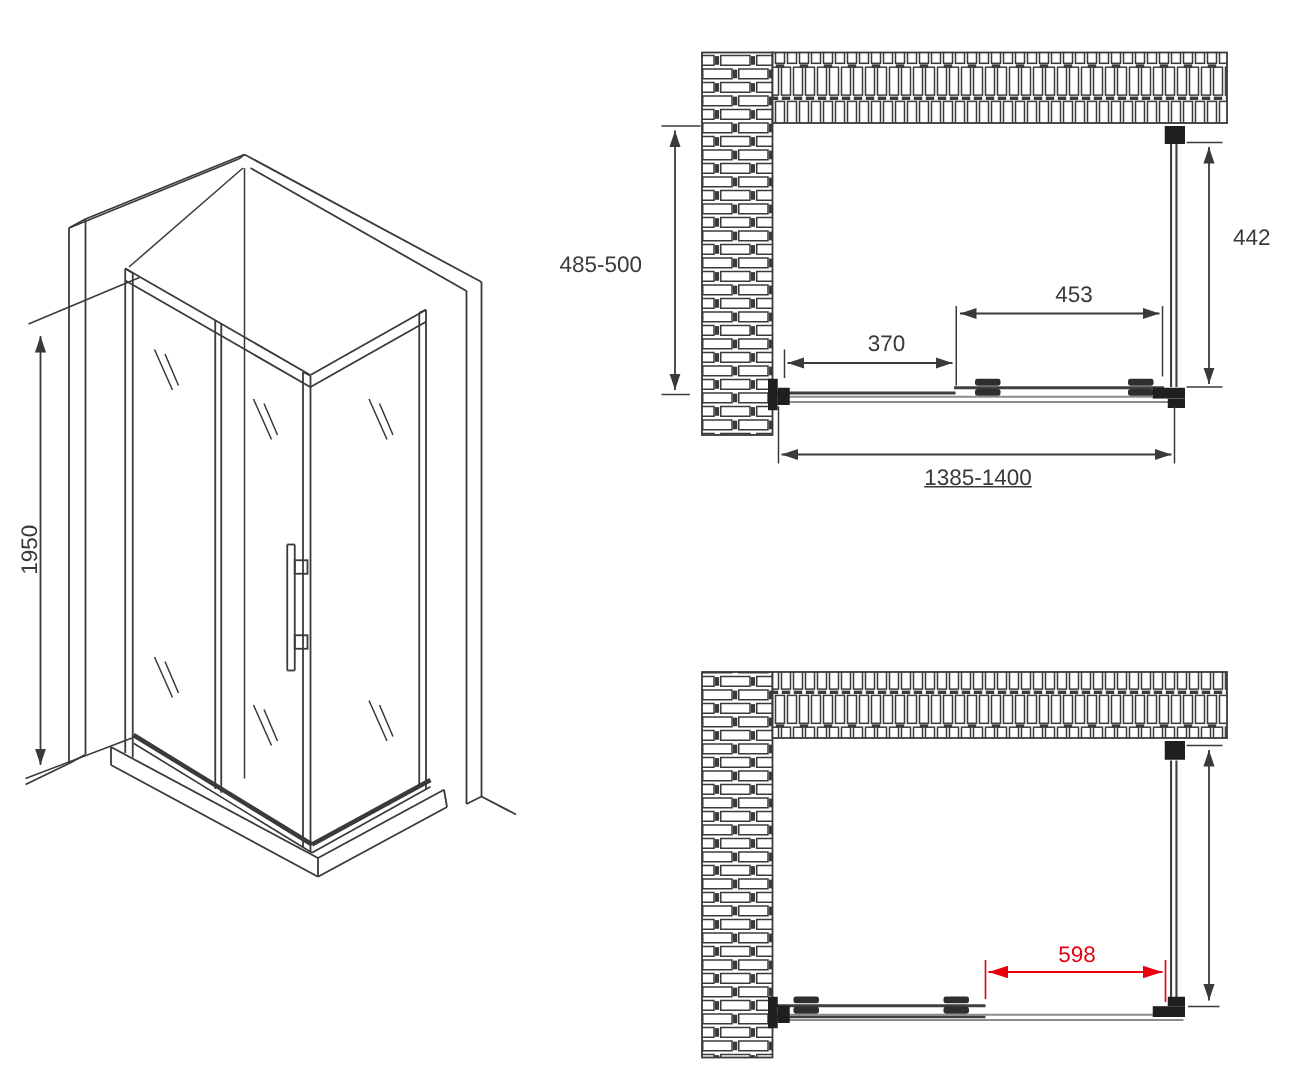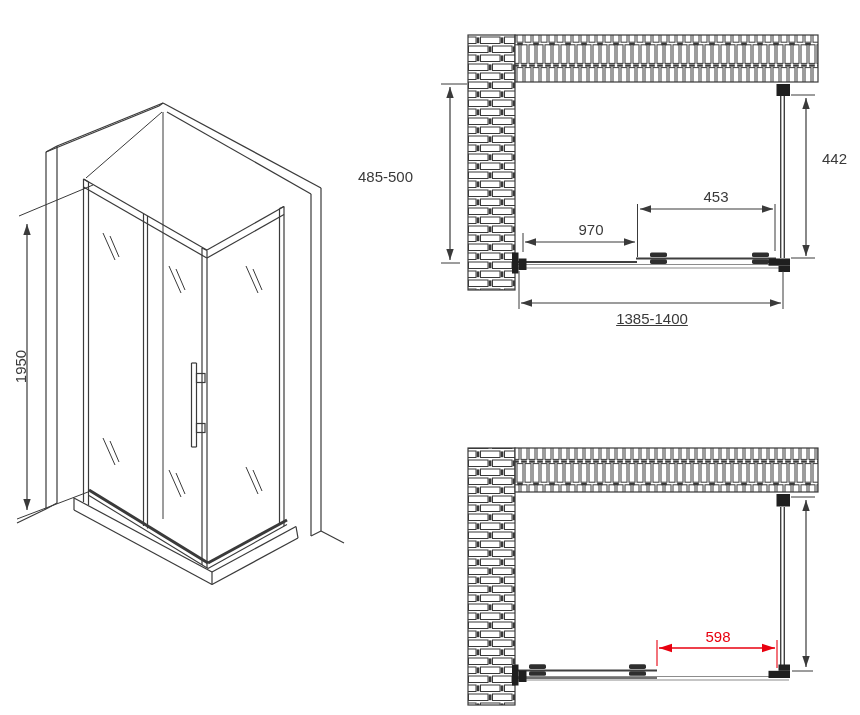--- a/index.html
+++ b/index.html
@@ -1,21 +1,21 @@
 <!DOCTYPE html>
 <html><head>
 <meta charset="utf-8">
 <style>
   html,body{margin:0;padding:0;background:#fff;}
   .canvas{position:relative;width:860px;height:715px;background:#fff;overflow:hidden;
           font-family:"Liberation Sans", sans-serif;}
   .canvas svg{position:absolute;left:0;top:0;}
   .dim{position:absolute;font-size:15px;color:#3a3a3a;white-space:nowrap;}
   .dim.center{text-align:center;}
-  .dim.right{text-align:left;}
+  .dim.right{text-align:center;}
   .dim.red{color:#e8000f;}
   .dim.vert{transform:rotate(-90deg);}
 </style>
 </head>
 <body>
 
 <div class="canvas">
 
 <svg width="860" height="715" viewBox="0 0 860 715">
   <defs>
@@ -231,19 +231,19 @@
 </svg>
 
 <span class="dim vert" style="left:-5px;top:358px;width:50px;text-align:center;">1950</span>
 
 <span class="dim right" style="left:358px;top:168px;width:85px;">485-500</span>
 
 <span class="dim" style="left:822px;top:150px;">442</span>
 
 <span class="dim center" style="left:691px;top:188px;width:50px;">453</span>
 
-<span class="dim center" style="left:566px;top:221px;width:50px;">970</span>
+<span class="dim center" style="left:566px;top:221px;width:50px;">370</span>
 
 <span class="dim center" style="left:602px;top:310px;width:100px;text-decoration:underline;">1385-1400</span>
 
 <span class="dim center red" style="left:693px;top:628px;width:50px;">598</span>
 
 </div>
 
 </body></html>

